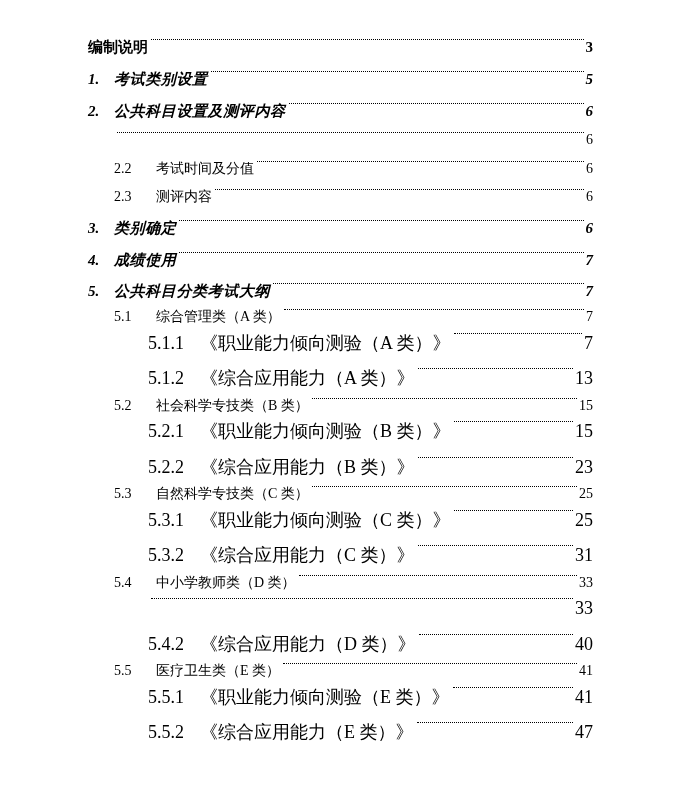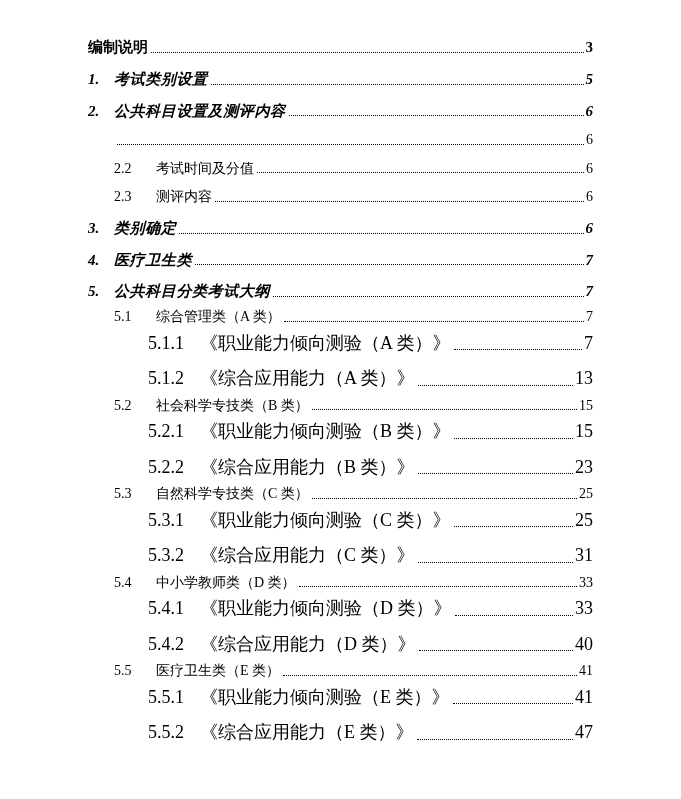--- a/index.html
+++ b/index.html
@@ -33,21 +33,20 @@
   }
   .doc-title .sp {
     display: inline-block;
     width: 46px;
   }
   .toc {
     margin-top: 38px;
   }
   .toc-row {
     display: flex;
-    align-items: flex-end;
     font-size: 14.5px;
     line-height: 1.25;
     white-space: nowrap;
   }
   .toc-row .lbl {
     flex: 0 0 auto;
   }
   .toc-row .dots {
     flex: 1 1 auto;
     border-bottom: 1px dotted #000;
@@ -149,21 +148,21 @@
         <span class="lbl"><span class="num">2.3</span><span class="txt">测评内容</span></span>
         <span class="dots"></span>
         <span class="pg">6</span>
       </div>
       <div class="toc-row lvl-1">
         <span class="lbl"><span class="num">3.</span><span class="txt">类别确定</span></span>
         <span class="dots"></span>
         <span class="pg">6</span>
       </div>
       <div class="toc-row lvl-1">
-        <span class="lbl"><span class="num">4.</span><span class="txt">医疗卫生类</span></span>
+        <span class="lbl"><span class="num">4.</span><span class="txt">成绩使用</span></span>
         <span class="dots"></span>
         <span class="pg">7</span>
       </div>
       <div class="toc-row lvl-1">
         <span class="lbl"><span class="num">5.</span><span class="txt">公共科目分类考试大纲</span></span>
         <span class="dots"></span>
         <span class="pg">7</span>
       </div>
       <div class="toc-row lvl-3">
         <span class="lbl"><span class="num">5.1</span><span class="txt">综合管理类（A 类）</span></span>
@@ -209,21 +208,20 @@
         <span class="lbl"><span class="num">5.3.2</span><span class="txt">《综合应用能力（C 类）》</span></span>
         <span class="dots"></span>
         <span class="pg">31</span>
       </div>
       <div class="toc-row lvl-3">
         <span class="lbl"><span class="num">5.4</span><span class="txt">中小学教师类（D 类）</span></span>
         <span class="dots"></span>
         <span class="pg">33</span>
       </div>
       <div class="toc-row lvl-4">
-        <span class="lbl"><span class="num">5.4.1</span><span class="txt">《职业能力倾向测验（D 类）》</span></span>
         <span class="dots"></span>
         <span class="pg">33</span>
       </div>
       <div class="toc-row lvl-4 tight">
         <span class="lbl"><span class="num">5.4.2</span><span class="txt">《综合应用能力（D 类）》</span></span>
         <span class="dots"></span>
         <span class="pg">40</span>
       </div>
       <div class="toc-row lvl-3">
         <span class="lbl"><span class="num">5.5</span><span class="txt">医疗卫生类（E 类）</span></span>

